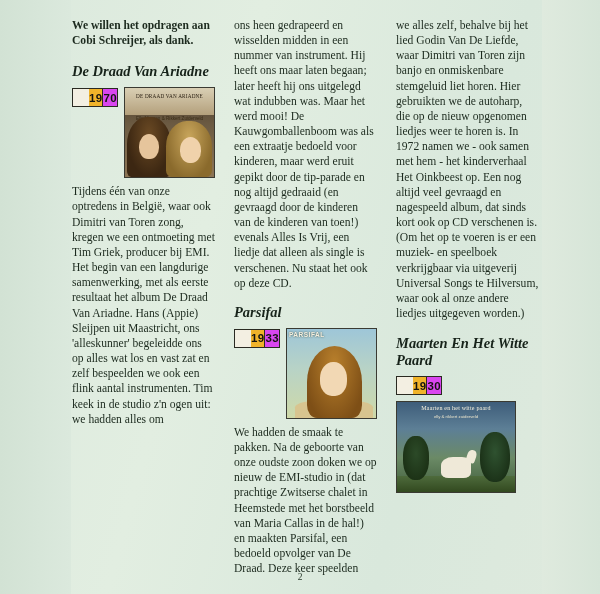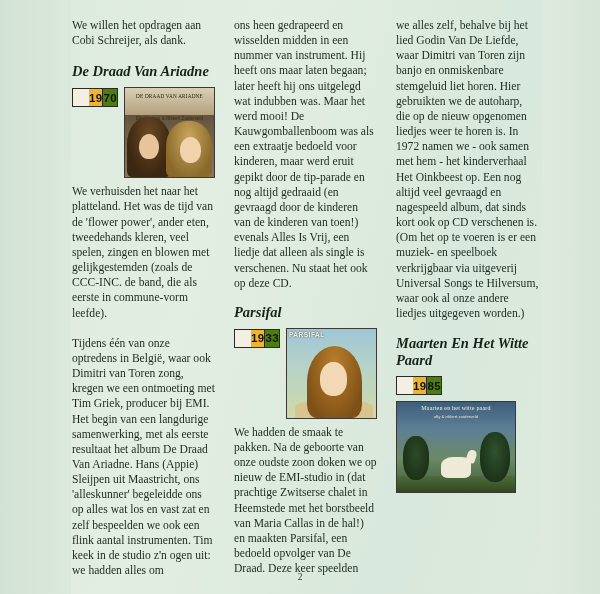--- a/index.html
+++ b/index.html
@@ -32,21 +32,21 @@
     position: relative;
   }
   p {
     margin: 0 0 0 0;
     font-size: 11.6px;
     line-height: 15.15px;
     color: #1c2a1e;
     text-align: left;
     hyphens: none;
   }
-  p.spaced { margin-bottom: 15px; }
+  p.spaced { margin-bottom: 15px; font-weight: bold; }
   .title {
     font-family: "Liberation Serif", serif;
     font-style: italic;
     font-weight: bold;
     font-size: 14.5px;
     line-height: 17px;
     color: #17231a;
     margin: 13px 0 7px 0;
   }
   .title.tight { margin-top: 14px; margin-bottom: 6px; }
@@ -76,21 +76,21 @@
     font-size: 11.5px;
     font-weight: bold;
     letter-spacing: 0.3px;
     color: #141410;
   }
   .year-badge .yl {
     background: #f0b32a;
     border-right: 1px solid #2a2a22;
     margin-left: 16px;
   }
-  .year-badge .yr { background: #4d7c0f; }
+  .year-badge .yr { background: #d946ef; }
   .cover {
     width: 91px;
     height: 91px;
     flex: 0 0 91px;
     border: 1px solid #3a3a32;
     position: relative;
     overflow: hidden;
   }
   .cover-wide {
     width: 120px;
@@ -239,21 +239,20 @@
           <div class="sky"></div>
           <div class="txt">DE DRAAD VAN ARIADNE</div>
           <div class="credit">Elly Nieman &amp; Rikkert Zuiderveld</div>
           <div class="hair"></div>
           <div class="hair2"></div>
           <div class="face"></div>
           <div class="face2"></div>
         </div>
       </div>
 
-      <p class="spaced">We verhuisden het naar het platteland. Het was de tijd van de 'flower power', ander eten, tweedehands kleren, veel spelen, zingen en blowen met gelijkgestemden (zoals de CCC-INC. de band, die als eerste in commune-vorm leefde).</p>
       <p>Tijdens één van onze optredens in België, waar ook Dimitri van Toren zong, kregen we een ontmoeting met Tim Griek, producer bij EMI. Het begin van een langdurige samenwerking, met als eerste resultaat het album De Draad Van Ariadne. Hans (Appie) Sleijpen uit Maastricht, ons 'alleskunner' begeleidde ons op alles wat los en vast zat en zelf bespeelden we ook een flink aantal instrumenten. Tim keek in de studio z'n ogen uit: we hadden alles om</p>
     </div>
 
     <div class="col">
       <p>ons heen gedrapeerd en wisselden midden in een nummer van instrument. Hij heeft ons maar laten begaan; later heeft hij ons uitgelegd wat indubben was. Maar het werd mooi! De Kauwgomballenboom was als een extraatje bedoeld voor kinderen, maar werd eruit gepikt door de tip-parade en nog altijd gedraaid (en gevraagd door de kinderen van de kinderen van toen!) evenals Alles Is Vrij, een liedje dat alleen als single is verschenen. Nu staat het ook op deze CD.</p>
 
       <div class="title">Parsifal</div>
 
       <div class="year-row">
         <div class="year-badge">
@@ -272,21 +271,21 @@
     </div>
 
     <div class="col">
       <p>we alles zelf, behalve bij het lied Godin Van De Liefde, waar Dimitri van Toren zijn banjo en onmiskenbare stemgeluid liet horen. Hier gebruikten we de autoharp, die op de nieuw opgenomen liedjes weer te horen is. In 1972 namen we - ook samen met hem - het kinderverhaal Het Oinkbeest op. Een nog altijd veel gevraagd en nagespeeld album, dat sinds kort ook op CD verschenen is. (Om het op te voeren is er een muziek- en speelboek verkrijgbaar via uitgeverij Universal Songs te Hilversum, waar ook al onze andere liedjes uitgegeven worden.)</p>
 
       <div class="title tight">Maarten En Het Witte Paard</div>
 
       <div class="year-row">
         <div class="year-badge">
           <div class="yl">19</div>
-          <div class="yr">85</div>
+          <div class="yr">30</div>
         </div>
       </div>
 
       <div class="cover cover-wide c3">
         <div class="title-strip">Maarten en het witte paard</div>
         <div class="sub">elly &amp; rikkert zuiderveld</div>
         <div class="ground"></div>
         <div class="tree"></div>
         <div class="tree2"></div>
         <div class="horse"></div>

